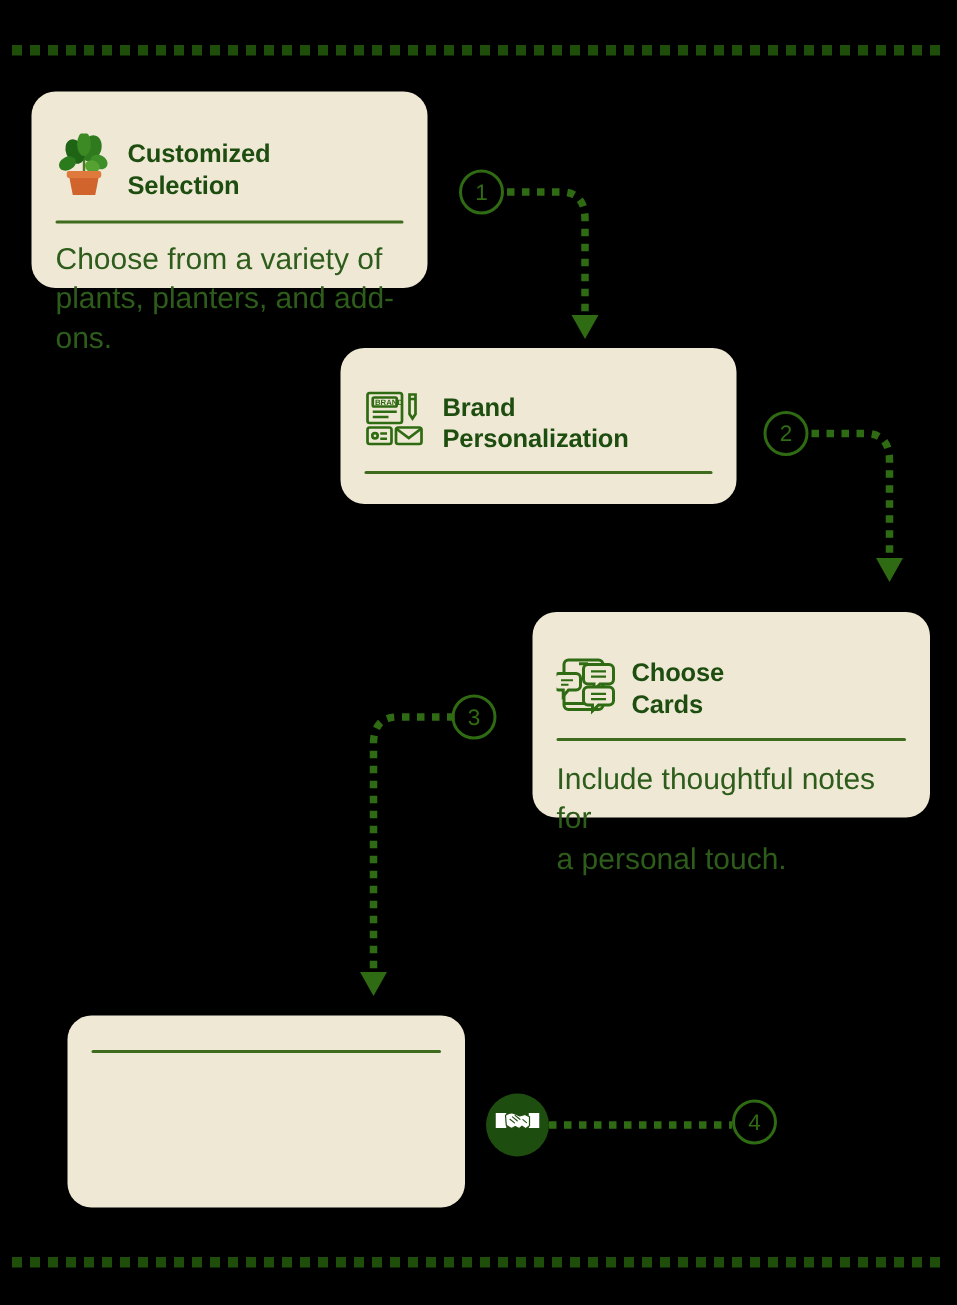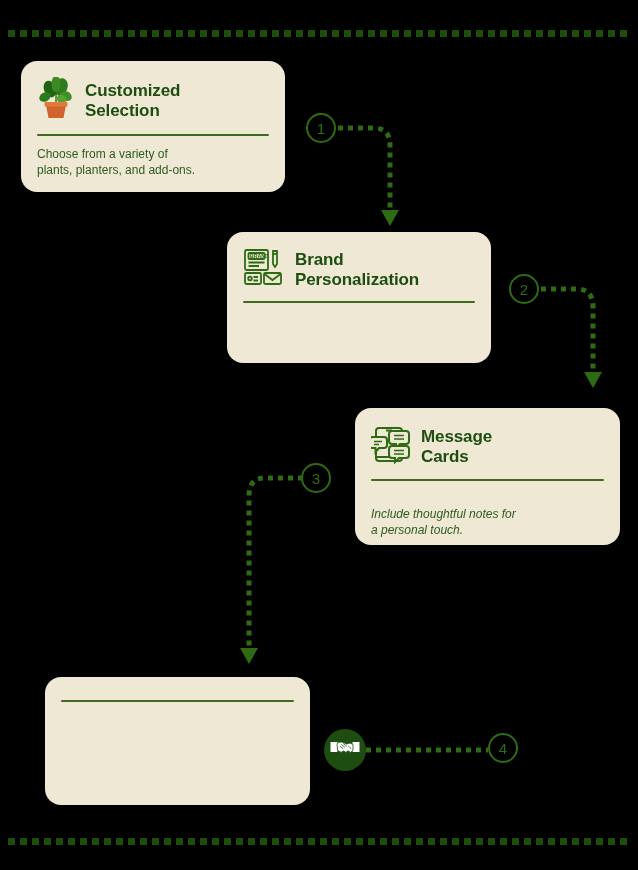--- a/index.html
+++ b/index.html
@@ -20,47 +20,47 @@
   .dash-rule.bottom{top:838px;}
 
   
   .card{
     position:absolute;
     background:#eee8d5;
     border-radius:16px;
     box-sizing:border-box;
     padding:16px 16px 14px 16px;
   }
-  .card-head{display:flex;align-items:center;gap:10px;}
+  .card-head{display:flex;align-items:center;gap:10px;margin-top:12px;}
   .card-icon{flex:0 0 auto;display:block;}
   .card-title{
     color:#1e4d10;
     font-weight:bold;
     font-size:17px;
     line-height:1.18;
     letter-spacing:-0.1px;
     white-space:pre-line;
   }
   .divider{
     height:2px;background:#3f6b1f;margin:9px 0 0 0;border-radius:1px;
   }
   .card-body{
     color:#2d5c1b;
-    font-size:12px;
+    font-size:20px;
     line-height:1.32;
     margin-top:11px;
     white-space:pre-line;
   }
 
   
   #card-1{left:21px;top:61px;width:264px;height:131px;}
-  #card-2{left:227px;top:232px;width:264px;height:131px;}
+  #card-2{left:227px;top:232px;width:264px;height:104px;}
   #card-3{left:355px;top:408px;width:265px;height:137px;}
   #card-4{left:45px;top:677px;width:265px;height:128px;}
-  #card-3 .card-body{margin-top:26px;font-style:italic;}
+  #card-3 .card-body{margin-top:13px;}
   #card-4 .divider{margin-top:7px;}
 
   
   .step-circle{
     position:absolute;width:30px;height:30px;border-radius:50%;
     border:2px solid #2f6b12;box-sizing:border-box;
     color:#2f6b12;font-size:15px;
     display:flex;align-items:center;justify-content:center;
     background:transparent;
   }
@@ -187,21 +187,21 @@
             <path d="M3 17.5 H11 M3 20.5 H8"></path>
           </g>
           <g fill="#eee8d5" stroke="#2f6b12" stroke-width="2">
             <path d="M21 22 H35 A3 3 0 0 1 38 25 V31 A3 3 0 0 1 35 34 H28 L24 38 V34 H21 A3 3 0 0 1 18 31 V25 A3 3 0 0 1 21 22 Z"></path>
           </g>
           <g stroke="#2f6b12" stroke-width="1.5" fill="none">
             <path d="M23 26.5 H33 M23 30 H33"></path>
           </g>
         </svg>
       </span>
-      <div class="card-title">Message
+      <div class="card-title">Choose
 Cards</div>
     </div>
     <div class="divider"></div>
     <div class="card-body">Include thoughtful notes for
 a personal touch.</div>
   </div>
 
   <div class="card" id="card-4">
     <div class="divider"></div>
   </div>

